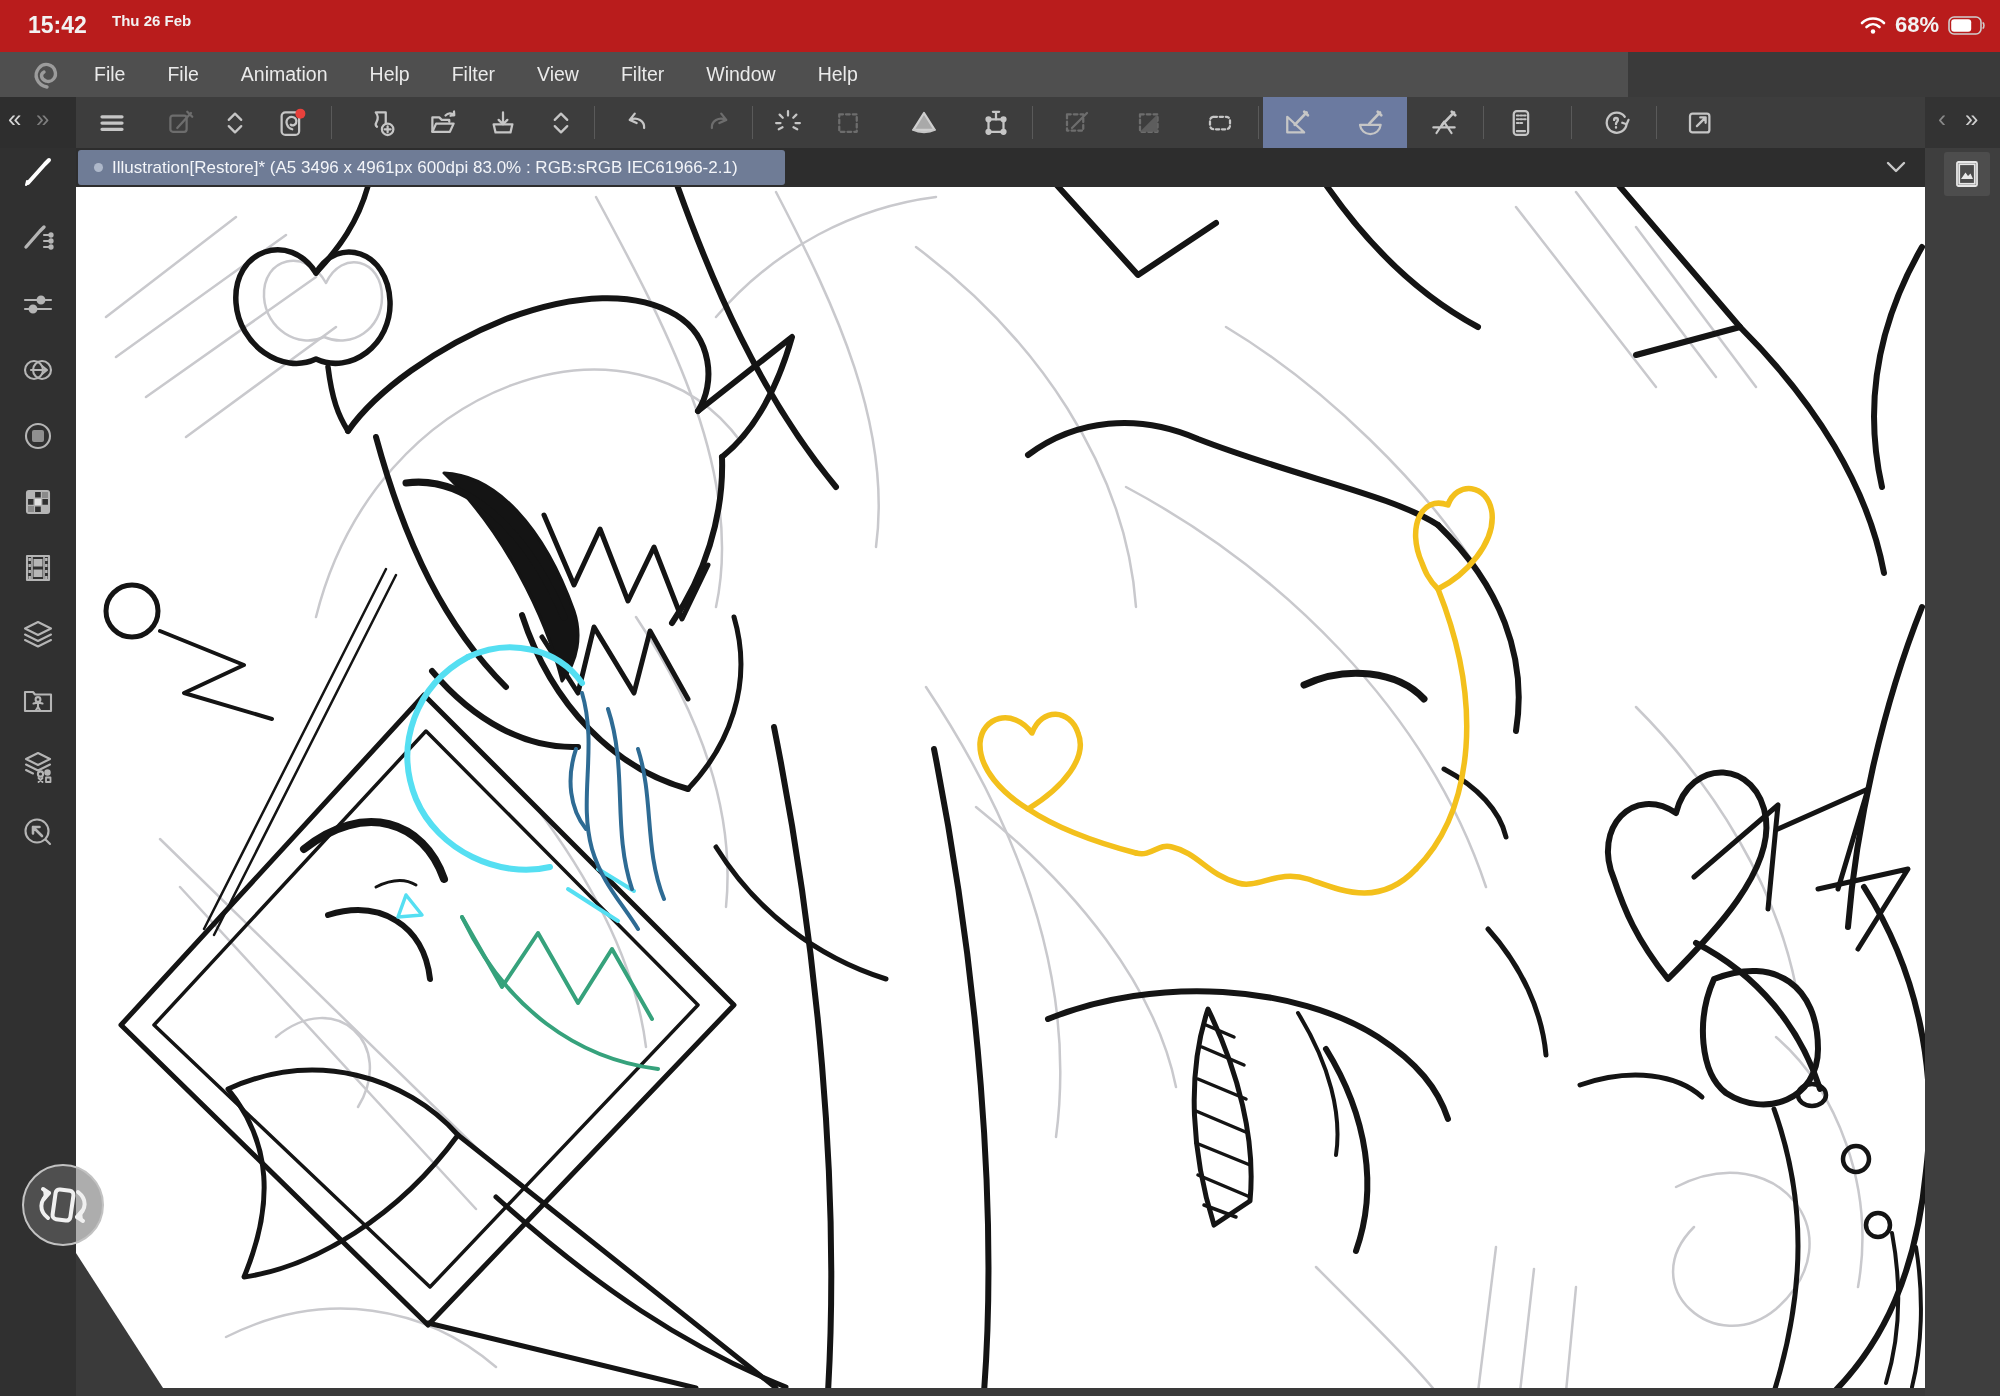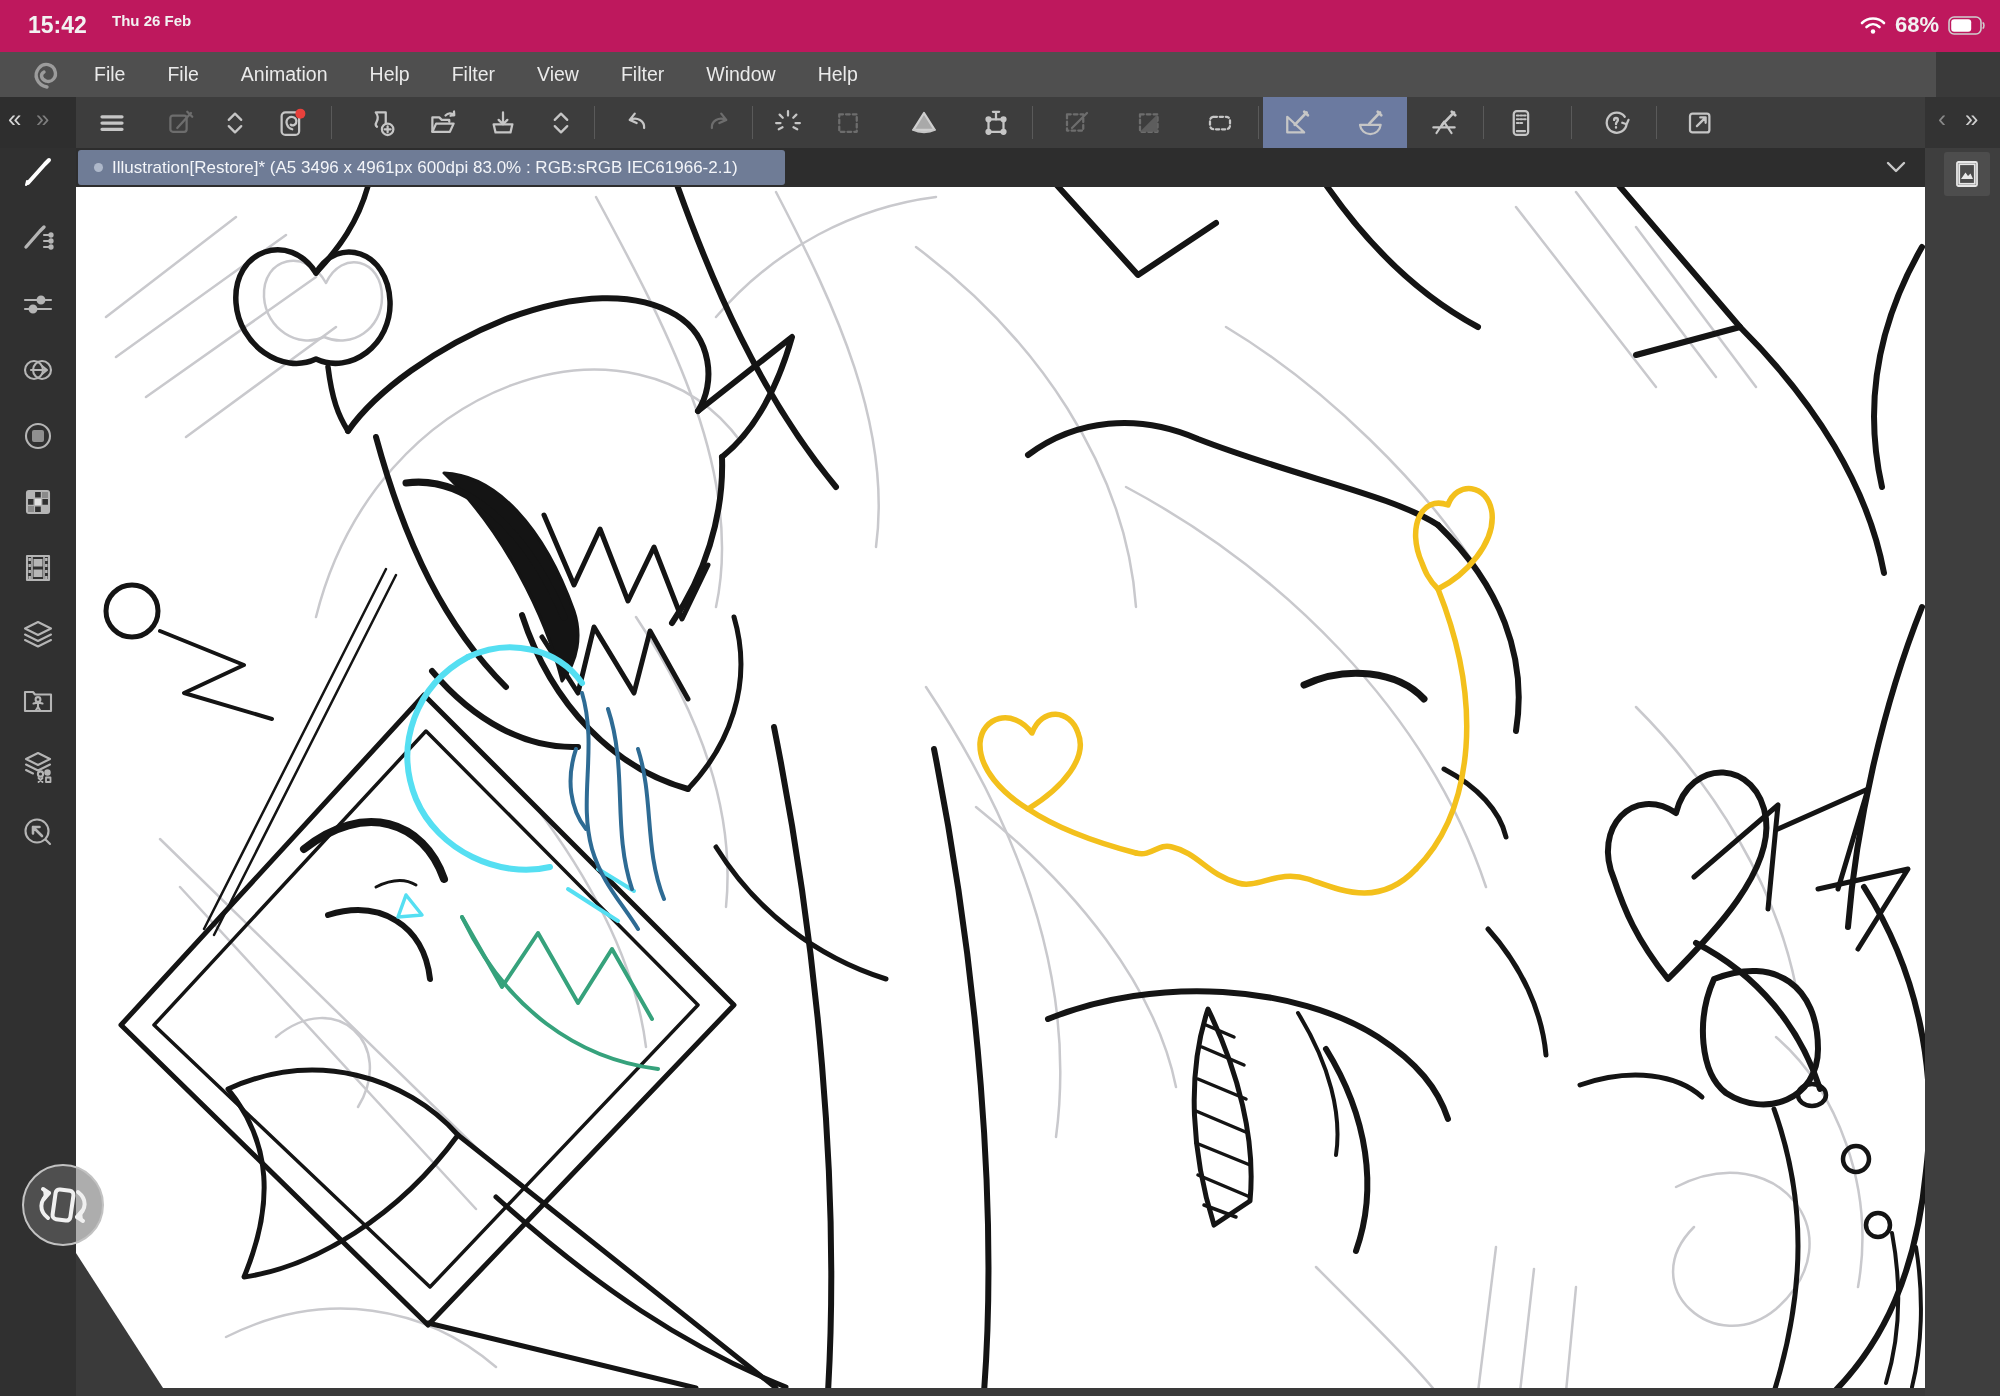--- a/index.html
+++ b/index.html
@@ -1,26 +1,26 @@
 <!DOCTYPE html>
 <html><head>
 <meta charset="utf-8">
 <style>
   html,body{margin:0;padding:0;background:#222;}
   #app{position:relative;width:2000px;height:1396px;overflow:hidden;
        font-family:"Liberation Sans","DejaVu Sans",sans-serif;background:#3a3a3a;
        -webkit-font-smoothing:antialiased;}
   
-  .status-bar{position:absolute;left:0;top:0;width:2000px;height:52px;background:#be185d;color:#f2f2f2;}
+  .status-bar{position:absolute;left:0;top:0;width:2000px;height:52px;background:#b91c1c;color:#f2f2f2;}
   .status-time{position:absolute;left:28px;top:12px;font-size:23px;font-weight:700;}
   .status-date{position:absolute;left:112px;top:12px;font-size:15px;font-weight:600;}
   .status-right{position:absolute;right:14px;top:12px;display:flex;align-items:center;gap:9px;}
   .status-pct{font-size:22px;font-weight:600;}
   
-  .menu-bar{position:absolute;left:0;top:52px;width:1936px;height:45px;background:#4f4f4f;display:flex;align-items:center;text-align:right;}
+  .menu-bar{position:absolute;left:0;top:52px;width:1628px;height:45px;background:#4f4f4f;display:flex;align-items:center;text-align:right;}
   .menu-logo{margin-left:30px;width:30px;height:30px;flex:0 0 auto;}
   .menu-items{display:flex;gap:42px;margin-left:34px;}
   .menu-item{font-size:19.5px;color:#eaeaea;cursor:default;}
   
   .toolbar{position:absolute;left:0;top:97px;width:2000px;height:51px;background:#3d3d3d;}
   .tb-leftnav{position:absolute;left:0;top:0;width:76px;height:51px;background:#2e2e2e;color:#c9c9c9;}
   .tb-leftnav .chev{position:absolute;top:8px;font-size:24px;}
   .tb-rightnav{position:absolute;left:1925px;top:0;width:75px;height:51px;background:#333;color:#c9c9c9;}
   .tb-rightnav .chev{position:absolute;top:8px;font-size:24px;}
   .tb-ico{position:absolute;top:4px;width:44px;height:44px;display:flex;align-items:center;justify-content:center;}

